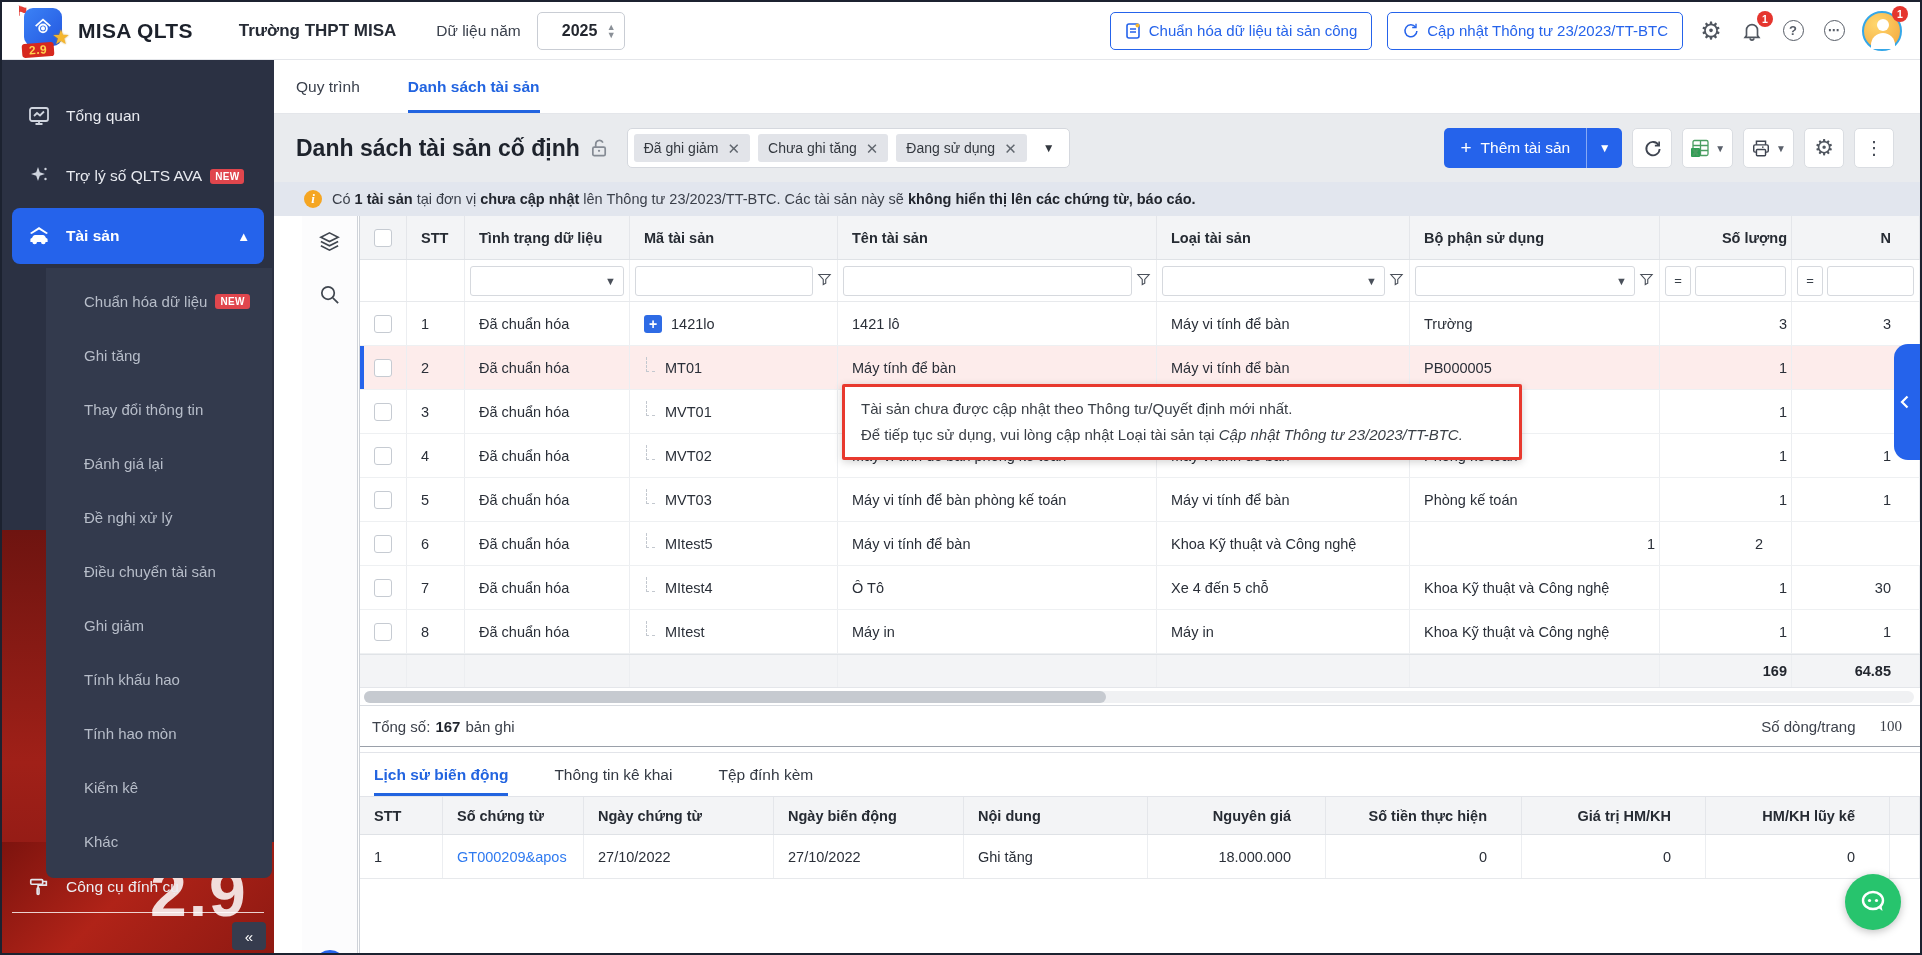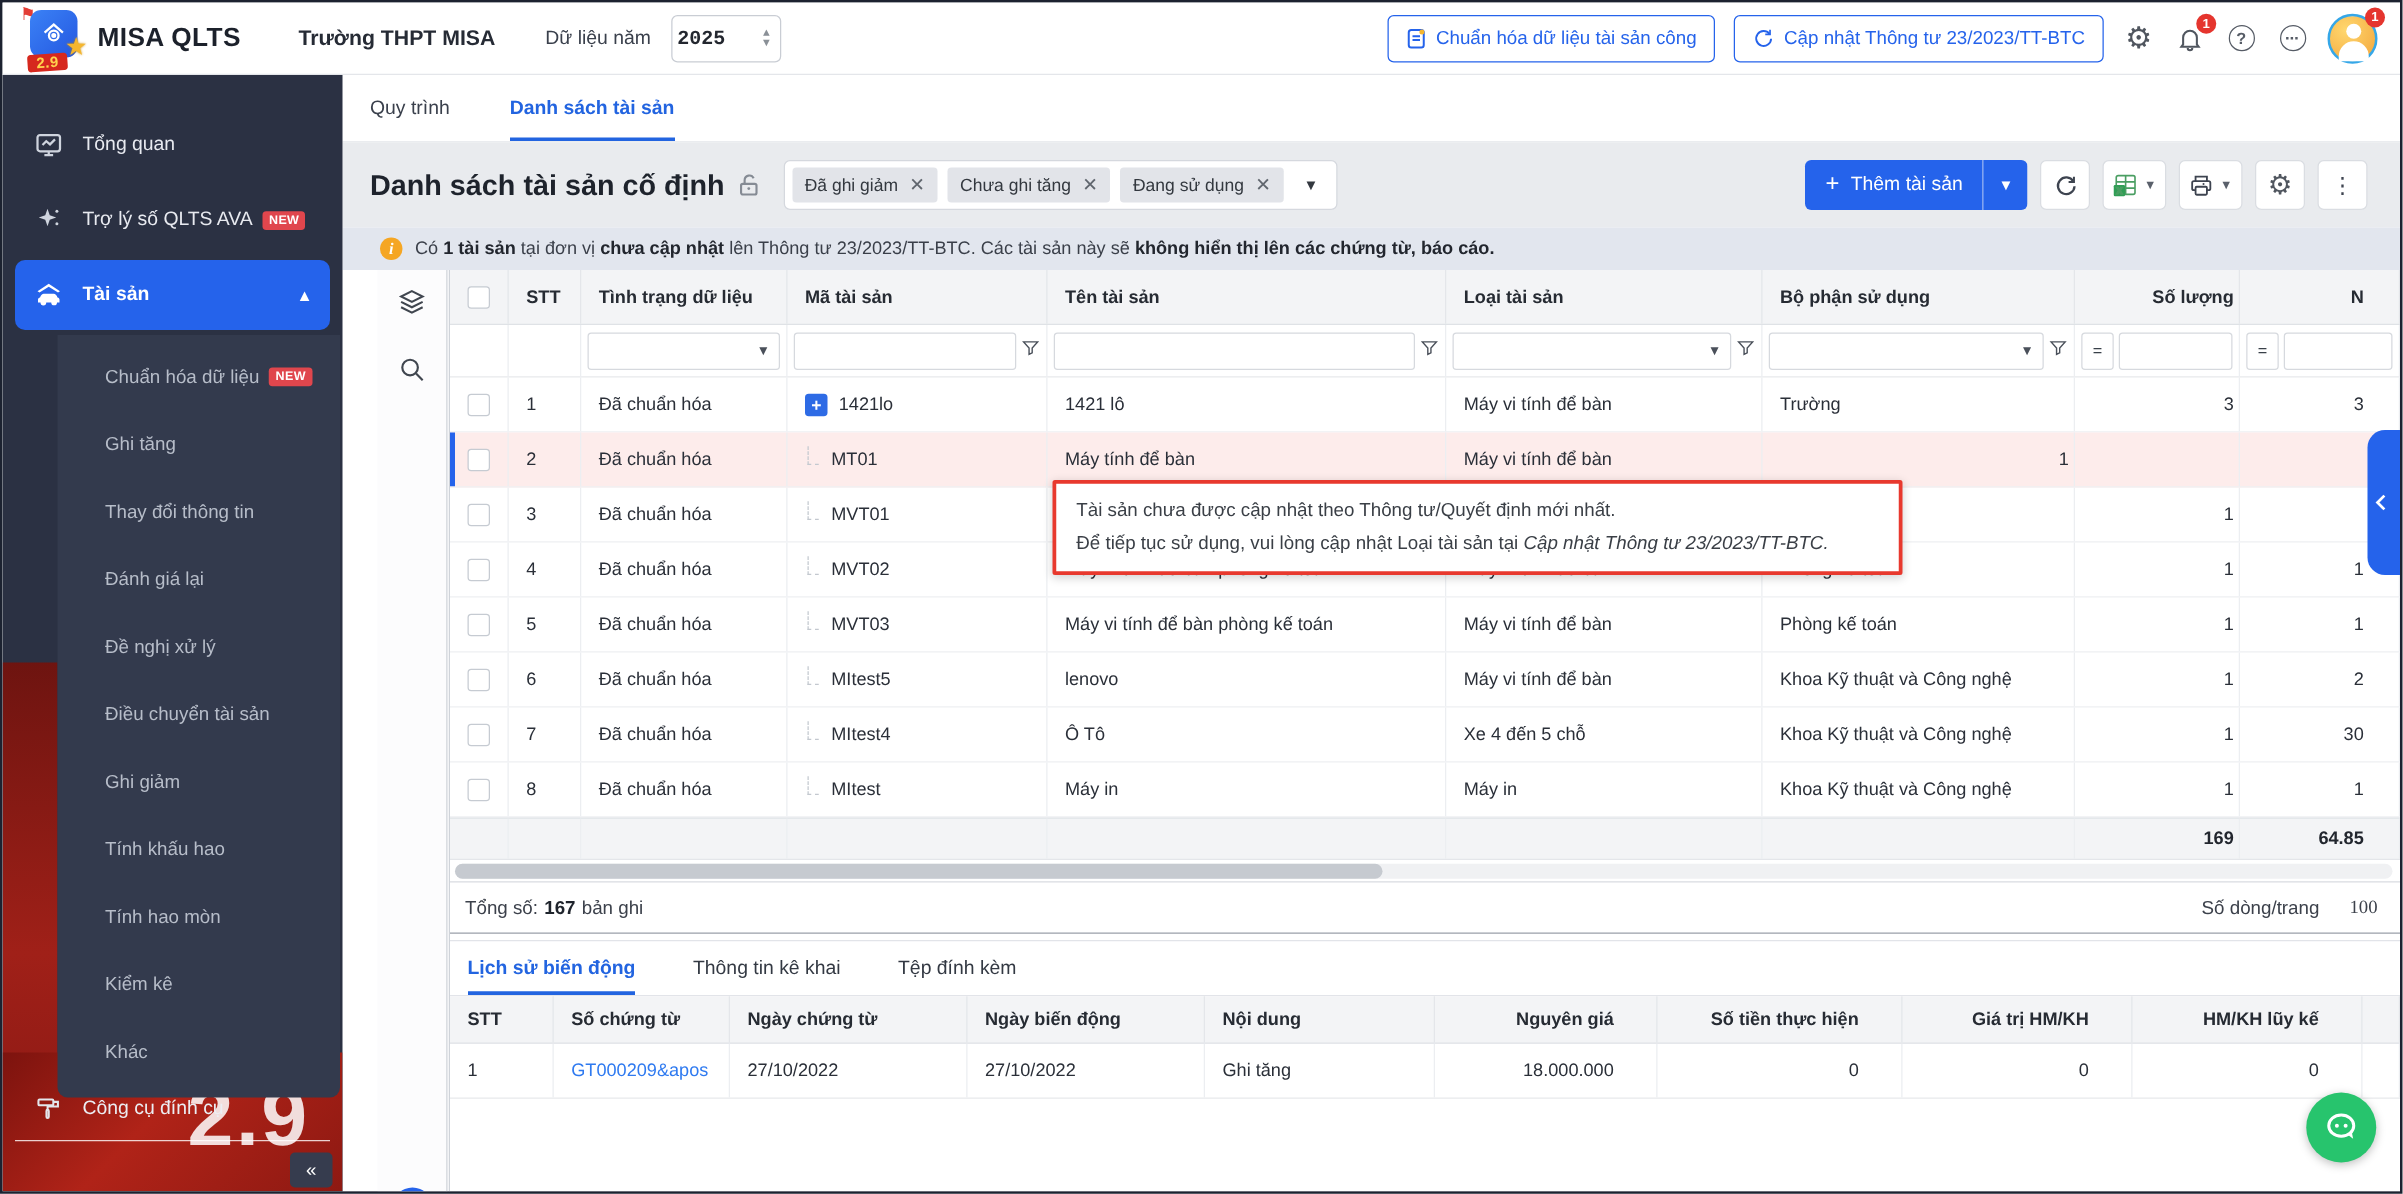--- a/index.html
+++ b/index.html
@@ -9,21 +9,21 @@
   
   .topbar { position:absolute; left:0; top:0; right:0; height:58px; background:#fff; border-bottom:1px solid #e4e6ea; display:flex; align-items:center; padding:0 18px 0 14px; z-index:20; }
   .logo { position:relative; width:52px; height:52px; margin-right:10px; cursor:pointer; flex:0 0 auto; }
   .logo-sq { position:absolute; left:8px; top:3px; width:38px; height:38px; background:linear-gradient(135deg,#3b82f6,#2457e0); border-radius:9px; display:flex; align-items:center; justify-content:center; }
   .logo-star { position:absolute; right:-2px; top:20px; color:#f5b62e; font-size:20px; text-shadow:0 0 2px #c98a00; }
   .logo-flag { position:absolute; left:0px; top:-2px; color:#e33d35; font-size:14px; }
   .logo-ribbon { position:absolute; left:6px; bottom:0px; background:#d6281e; color:#ffd34d; font-size:12px; font-weight:bold; padding:0 7px; border-radius:3px; transform:rotate(-4deg); letter-spacing:.5px; }
   .brand { font-size:21px; font-weight:800; color:#1c212b; letter-spacing:.3px; margin-right:46px; }
   .unit { font-size:17px; font-weight:700; color:#262b35; margin-right:40px; }
   .ylabel { font-size:15.5px; color:#3a404c; margin-right:16px; }
-  .yearbox { width:88px; height:38px; border:1px solid #c9cdd4; border-radius:5px; display:flex; align-items:center; padding:0 8px 0 4px; cursor:pointer; background:#fff;font-family:Liberation Mono, monospace; }
+  .yearbox { width:88px; height:38px; border:1px solid #c9cdd4; border-radius:5px; display:flex; align-items:center; padding:0 8px 0 24px; cursor:pointer; background:#fff; }
   .yearbox .yr { font-size:16px; font-weight:600; color:#23272f; flex:1; }
   .stepper { display:flex; flex-direction:column; line-height:8px; font-size:9px; color:#8a9097; }
   .top-right { margin-left:auto; display:flex; align-items:center; gap:15px; }
   .btn-outline { height:38px; border:1px solid #2563eb; color:#2563eb; background:#fff; border-radius:5px; font-size:15px; font-family:inherit; padding:0 14px; display:flex; align-items:center; gap:8px; cursor:pointer; }
   .ico-btn { position:relative; width:26px; height:26px; display:flex; align-items:center; justify-content:center; cursor:pointer; color:#51576275; }
   .gear-glyph { font-size:24px; color:#50565f; }
   .circle-ico { width:21px; height:21px; border:1.7px solid #565c66; border-radius:50%; display:flex; align-items:center; justify-content:center; font-size:13px; font-weight:700; color:#565c66; }
   .badge { position:absolute; top:-7px; right:-8px; min-width:16px; height:16px; background:#e5352e; color:#fff; border-radius:8px; font-size:10.5px; font-weight:700; display:flex; align-items:center; justify-content:center; padding:0 3px; }
   .avatar { position:relative; width:40px; height:40px; border-radius:50%; background:radial-gradient(circle at 35% 30%,#ffd76e,#f2a43a); border:2px solid #35a7e8; cursor:pointer; }
   .avatar::before { content:""; position:absolute; left:13px; top:6px; width:12px; height:12px; background:#fff; border-radius:50%; }
@@ -450,20 +450,21 @@
                 <span class="cb"></span>
               </div>
               <div class="c">2</div>
               <div class="c">Đã chuẩn hóa</div>
               <div class="c">
                 <span class="tree"></span>
                 <span>MT01</span>
               </div>
               <div class="c">Máy tính để bàn</div>
               <div class="c">Máy vi tính để bàn</div>
+              <div class="c">PB000005</div>
               <div class="c right">1</div>
               <div class="c right-far"></div>
             </div>
             <div class="trow drow">
               <div class="c">
                 <span class="cb"></span>
               </div>
               <div class="c">3</div>
               <div class="c">Đã chuẩn hóa</div>
               <div class="c">
@@ -511,21 +512,20 @@
             <div class="trow drow">
               <div class="c">
                 <span class="cb"></span>
               </div>
               <div class="c">6</div>
               <div class="c">Đã chuẩn hóa</div>
               <div class="c">
                 <span class="tree"></span>
                 <span>MItest5</span>
               </div>
-              <div class="c">lenovo</div>
               <div class="c">Máy vi tính để bàn</div>
               <div class="c">Khoa Kỹ thuật và Công nghệ</div>
               <div class="c right">1</div>
               <div class="c right-far">2</div>
             </div>
             <div class="trow drow">
               <div class="c">
                 <span class="cb"></span>
               </div>
               <div class="c">7</div>

